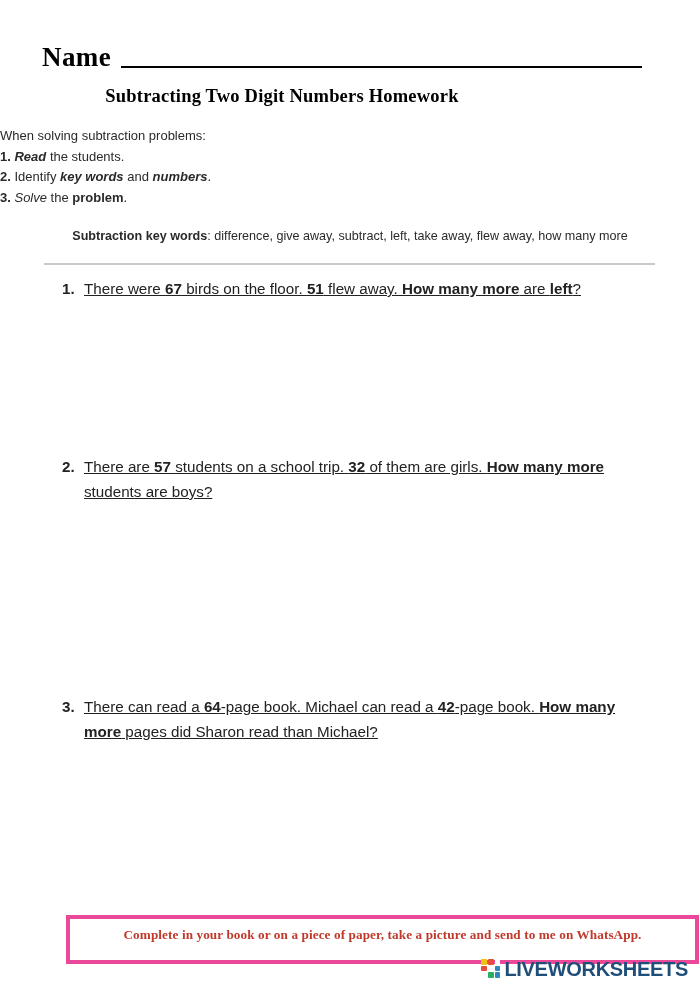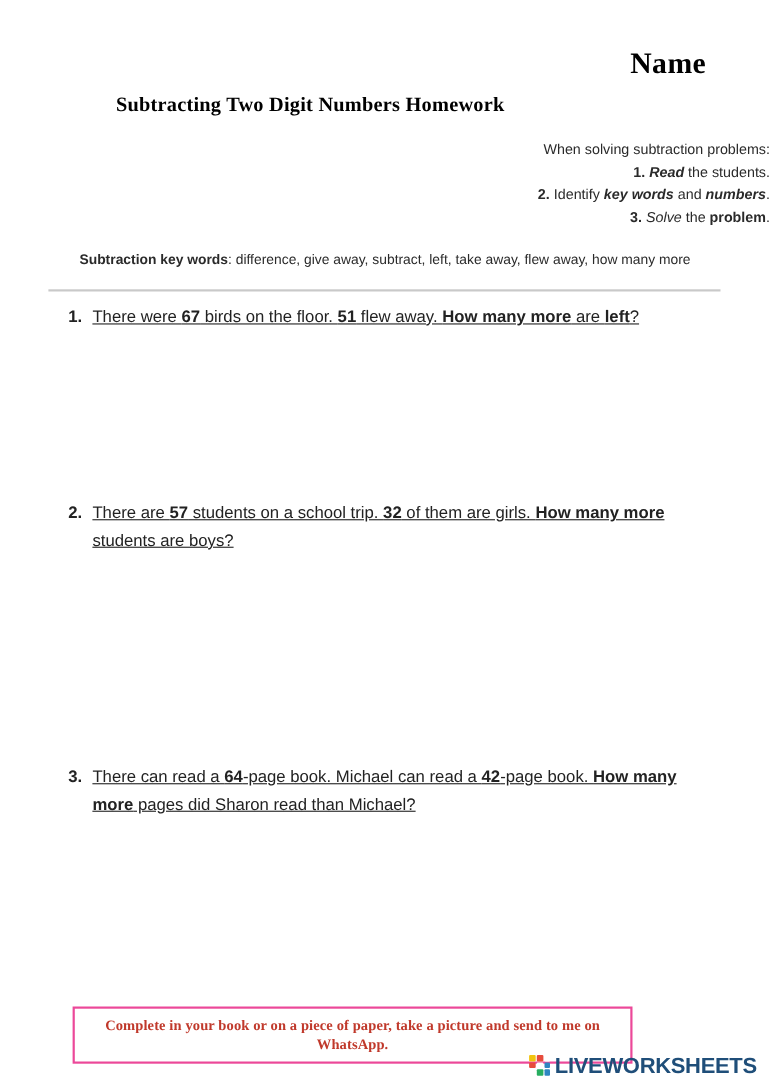--- a/index.html
+++ b/index.html
@@ -24,21 +24,20 @@
   }
 
   
   .name-row {
     position: absolute;
     left: 42px;
     top: 44px;
     width: 600px;
     display: flex;
     align-items: flex-end;
-    flex-direction: column;
   }
   .name-label {
     font-family: "Liberation Serif", serif;
     font-weight: bold;
     font-size: 27px;
     line-height: 27px;
     letter-spacing: 0.4px;
     color: #000;
     white-space: nowrap;
   }
@@ -63,21 +62,21 @@
     letter-spacing: 0.2px;
     color: #000;
   }
 
   
   .instructions {
     position: absolute;
     top: 126px;
     left: 0;
     width: 700px;
-    text-align: right;
+    text-align: left;
     font-size: 13px;
     color: #2a2a2a;
     line-height: 20.5px;
   }
   .instructions .step {
     white-space: nowrap;
   }
   .instructions .num {
     font-weight: bold;
   }
@@ -128,24 +127,24 @@
   }
   #problem-1 { top: 276px; }
   #problem-2 { top: 454px; }
   #problem-3 { top: 694px; }
 
   
   .note-box {
     position: absolute;
     left: 66px;
     top: 915px;
-    width: 509px;
+    width: 633px;
     box-sizing: border-box;
-    border: 2px solid #ec4899;
-    padding: 6px 4px 6px 4px;
+    border: 4px solid #ec4899;
+    padding: 6px 4px 17px 4px;
     text-align: center;
     background: #fff;
   }
   .note-box .note-text {
     font-family: "Liberation Serif", serif;
     font-weight: bold;
     font-size: 13.2px;
     color: #c0392b;
     letter-spacing: 0.1px;
   }

